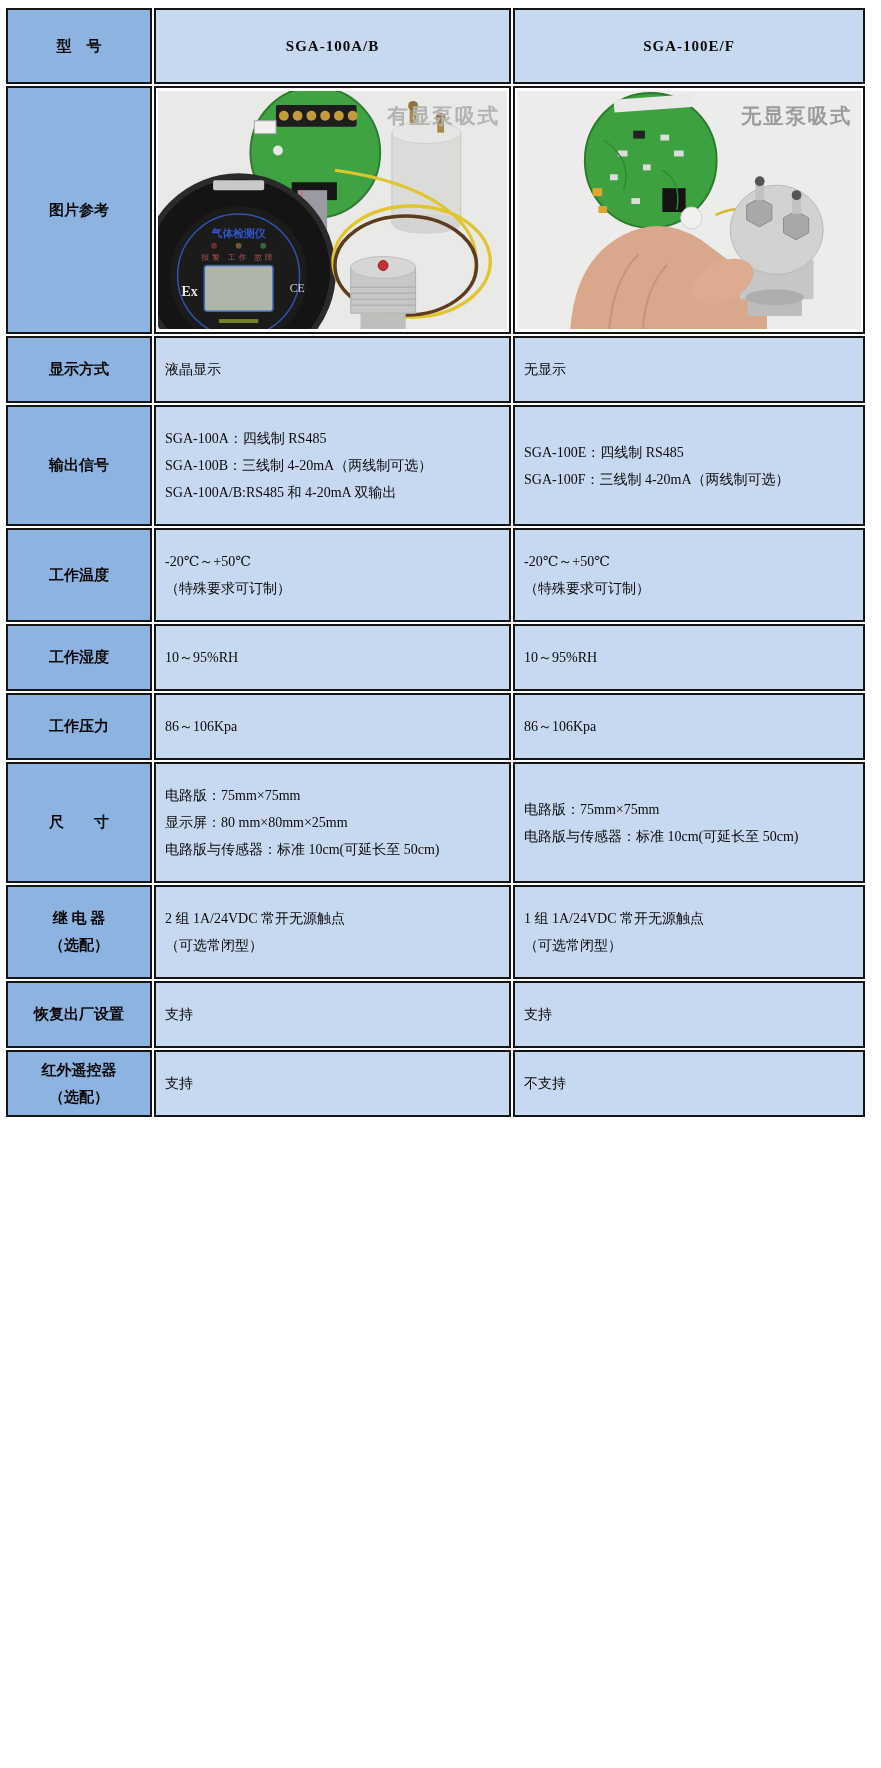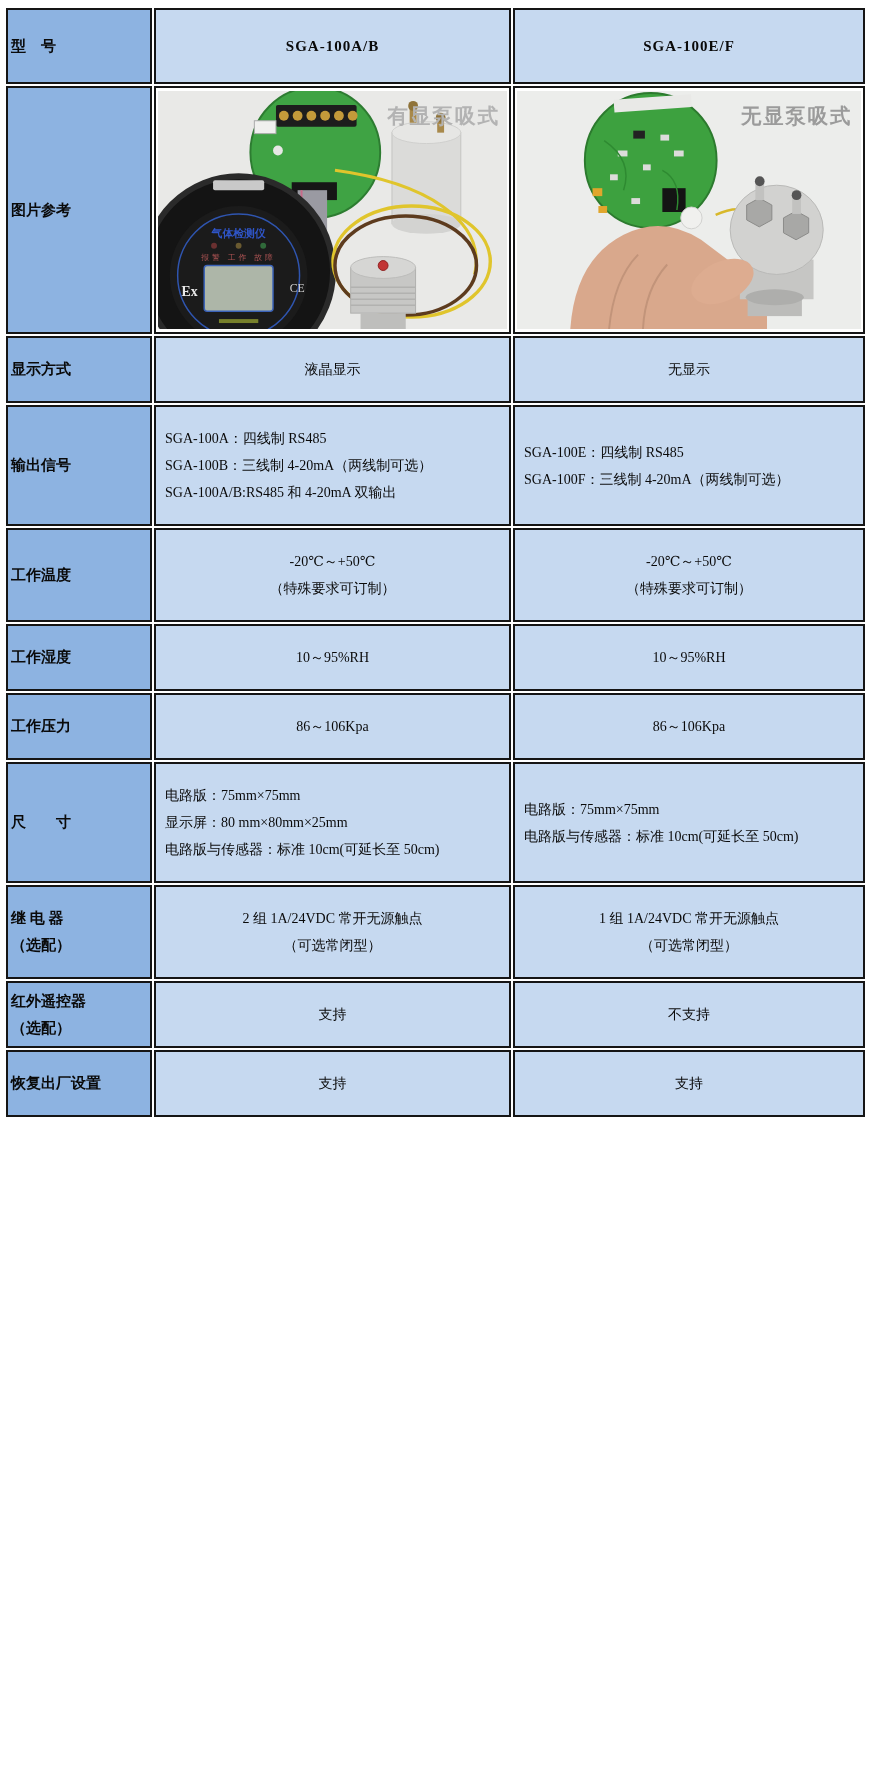--- a/index.html
+++ b/index.html
@@ -12,27 +12,27 @@
   body{
     width:881px;height:1768px;overflow:hidden;background:#ffffff;
     font-family:"Liberation Serif","DejaVu Serif",serif;color:var(--text);
   }
   table.spec{
     border-collapse:separate;border-spacing:2px;
     margin:6px 14px 0 4px;width:863px;table-layout:fixed;
   }
   td{border:2px solid var(--border);vertical-align:middle;overflow:hidden;}
   td.lbl{
-    background:var(--label-bg);font-weight:bold;
+    background:var(--label-bg);font-weight:bold;text-align:center;
     font-size:15px;padding:2px 3px;
   }
   td.val{
     background:var(--value-bg);font-size:14px;padding:18px 9px;
   }
-  td.val.center{text-align:center;}
+  td.val.center{text-align:left;}
   td.val.left{text-align:left;}
   .ln{line-height:27px;white-space:nowrap;}
   td.lbl .ln{white-space:normal;}
   tr.hdr td{height:36px;}
   tr.hdr td.val{font-weight:bold;text-align:center;font-size:15px;letter-spacing:1px;}
   td.imgcell{background:#ffffff;padding:2px;height:240px;}
   td.imgcell svg{display:block;width:100%;height:238px;}
   .wm{font-size:21px;font-weight:bold;letter-spacing:2px;}
 </style>
 </head>
@@ -247,35 +247,35 @@
           <div class="ln">2 组 1A/24VDC 常开无源触点</div>
           <div class="ln">（可选常闭型）</div>
         </td>
         <td class="val center">
           <div class="ln">1 组 1A/24VDC 常开无源触点</div>
           <div class="ln">（可选常闭型）</div>
         </td>
       </tr>
       <tr>
         <td class="lbl">
+          <div class="ln">恢复出厂设置</div>
+        </td>
+        <td class="val center">
+          <div class="ln">支持</div>
+        </td>
+        <td class="val center">
+          <div class="ln">支持</div>
+        </td>
+      </tr>
+      <tr>
+        <td class="lbl">
           <div class="ln">红外遥控器</div>
           <div class="ln">（选配）</div>
         </td>
         <td class="val center">
           <div class="ln">支持</div>
         </td>
         <td class="val center">
           <div class="ln">不支持</div>
         </td>
       </tr>
-      <tr>
-        <td class="lbl">
-          <div class="ln">恢复出厂设置</div>
-        </td>
-        <td class="val center">
-          <div class="ln">支持</div>
-        </td>
-        <td class="val center">
-          <div class="ln">支持</div>
-        </td>
-      </tr>
     </tbody>
 </table>
 
 </body></html>

